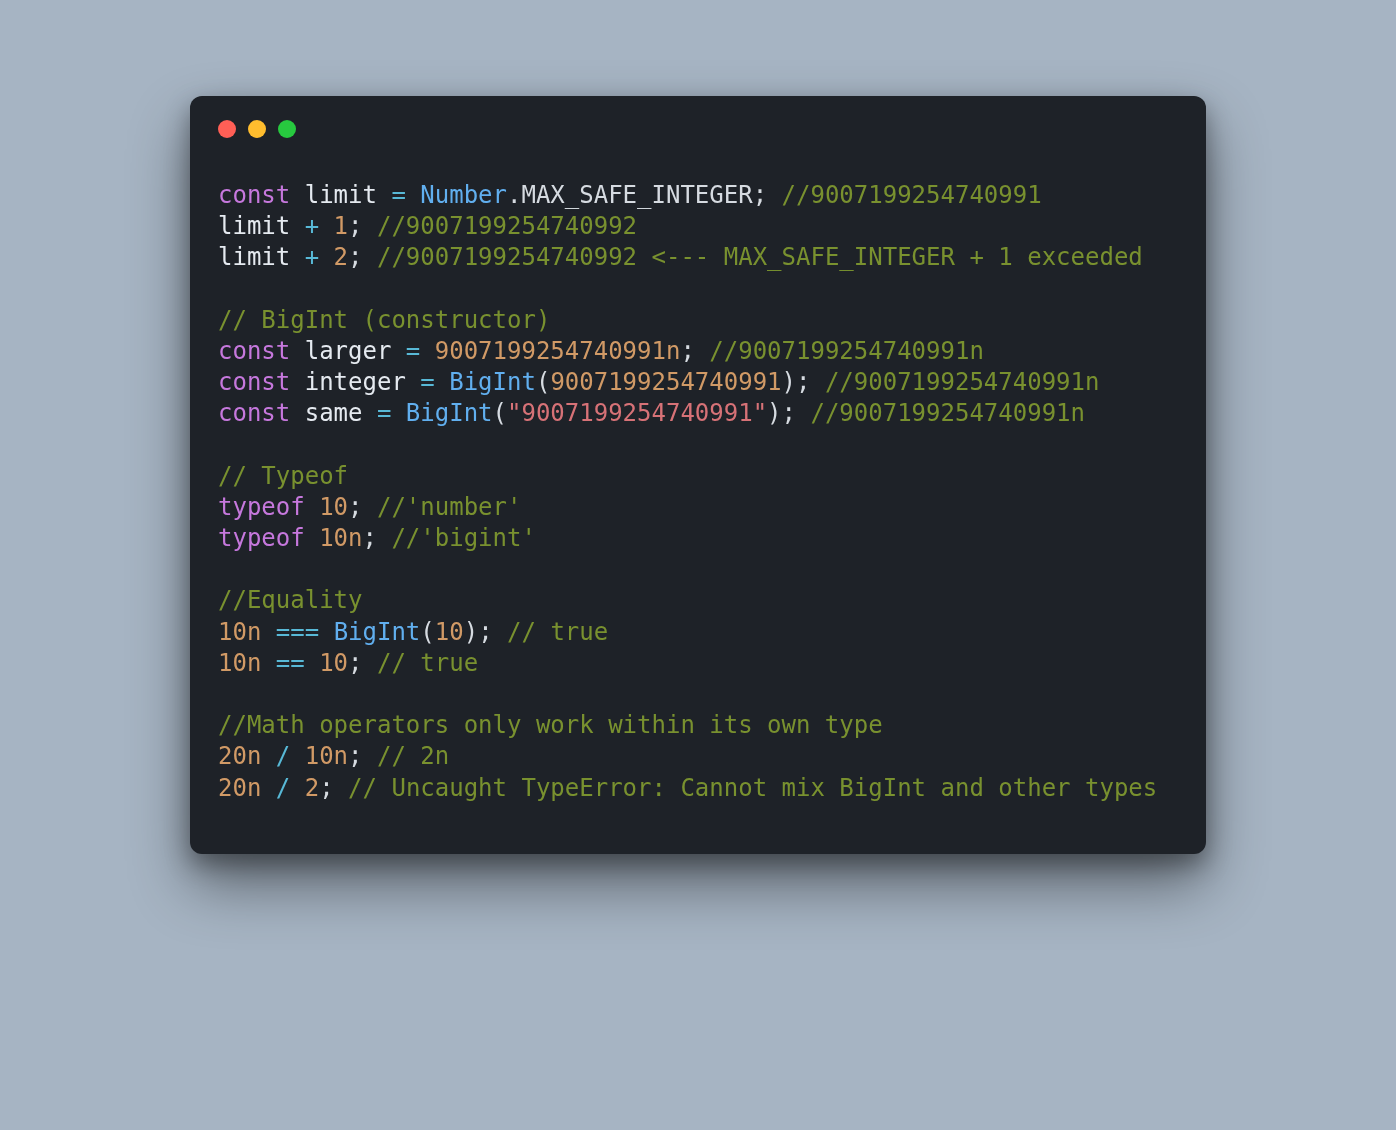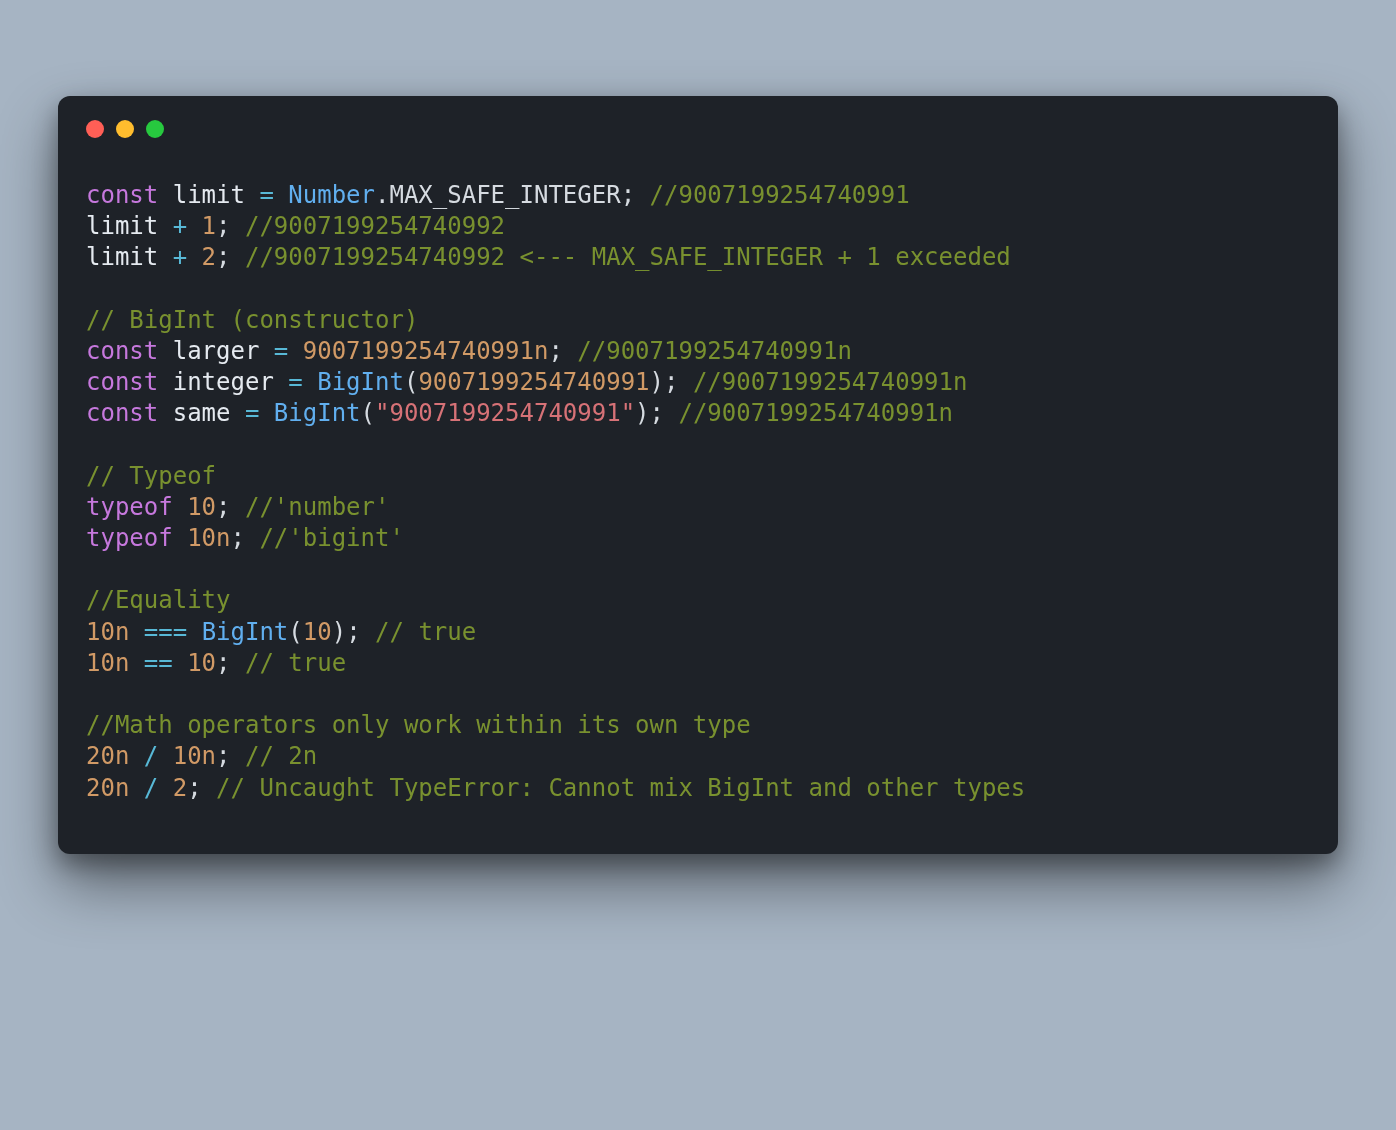--- a/index.html
+++ b/index.html
@@ -7,21 +7,21 @@
       background: #a6b4c3;
       width: 1396px;
       height: 1130px;
       display: flex;
       justify-content: center;
       align-items: flex-start;
       padding-top: 96px;
       font-family: ui-monospace, "SF Mono", Menlo, Monaco, Consolas, monospace;
     }
     .window {
-      width: 1280px;
+      width: 1016px;
       background: #1e2228;
       border-radius: 12px;
       box-shadow: 0 30px 60px rgba(0,0,0,0.45), 0 10px 25px rgba(0,0,0,0.35);
       padding: 0 0 50px 0;
       overflow: hidden;
     }
     .titlebar {
       display: flex;
       gap: 12px;
       padding: 24px 24px 14px 28px;

